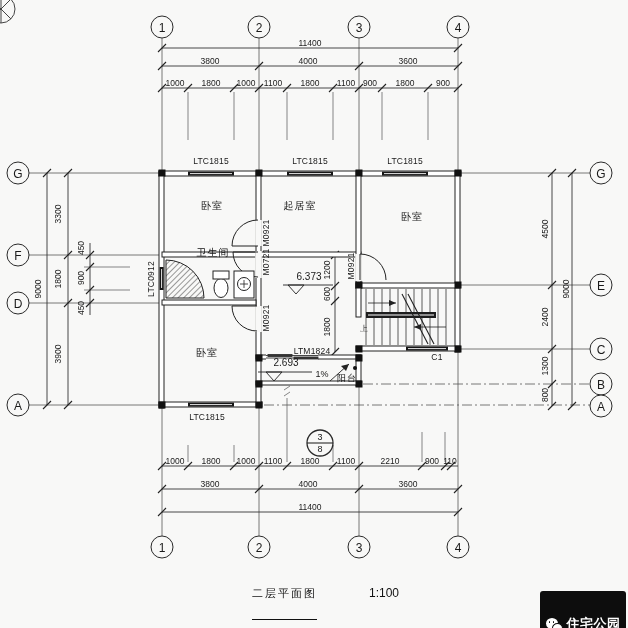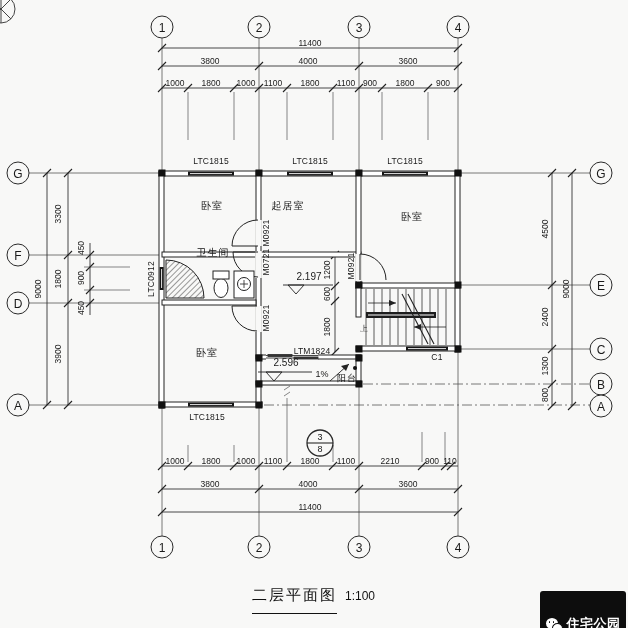--- a/index.html
+++ b/index.html
@@ -10,23 +10,23 @@
       transform:translate(-50%,-50%);}
   .lb.r{transform:translate(-50%,-50%) rotate(-90deg);}
   .lb.op{font-size:8.5px;letter-spacing:0.2px;}
   .lb.room{font-size:10px;letter-spacing:1px;color:#111;}
   .lb.lvl{font-size:10px;}
   .lb.tiny{font-size:7.5px;}
   .bub{position:absolute;width:21px;height:21px;border:1.4px solid #2a2a2a;border-radius:50%;
        background:#f8f8f7;display:flex;align-items:center;justify-content:center;
        font-size:12px;color:#1a1a1a;transform:translate(-50%,-50%);line-height:1;}
   .title-wrap{position:absolute;left:252px;top:586px;display:flex;align-items:baseline;gap:8px;}
-  .title-main{font-family:"DejaVu Serif","Liberation Serif",serif;font-size:15px;color:#111;
-              border-bottom:1.5px solid #111;padding-bottom:8px;letter-spacing:2px;}
-  .title-scale{font-size:12px;color:#111;}
+  .title-main{font-family:"DejaVu Serif","Liberation Serif",serif;font-size:11px;color:#111;
+              border-bottom:1.5px solid #111;padding-bottom:18px;letter-spacing:2px;}
+  .title-scale{font-size:12px;color:#111;margin-left:44px;}
   .wm{position:absolute;left:540px;top:591px;width:86px;height:42px;background:#0d0d0d;
       border-radius:3px;display:flex;align-items:flex-end;justify-content:center;gap:4px;}
   .wm-txt{color:#fff;font-size:13px;letter-spacing:0.5px;font-weight:bold;}
   .wm-icon{position:relative;width:17px;height:15px;flex:0 0 auto;}
   .wm-icon .b1{position:absolute;left:0;top:0;width:12px;height:11px;background:#fff;border-radius:50%;}
   .wm-icon .b2{position:absolute;right:0;bottom:0;width:9px;height:8px;background:#fff;border-radius:50%;
                border:1px solid #0d0d0d;}
   .wm-icon .e{position:absolute;width:1.8px;height:1.8px;background:#0d0d0d;border-radius:50%;}
 </style>
 </head>
@@ -358,28 +358,28 @@
 <span class="lb op" style="left:207px;top:417px">LTC1815</span>
 <span class="lb op r" style="left:151px;top:279px">LTC0912</span>
 <span class="lb op" style="left:437px;top:357px">C1</span>
 <span class="lb op" style="left:312px;top:351px">LTM1824</span>
 <span class="lb op r" style="left:266px;top:233px">M0921</span>
 <span class="lb op r" style="left:266px;top:262px">M0721</span>
 <span class="lb op r" style="left:266px;top:318px">M0921</span>
 <span class="lb op r" style="left:351px;top:266px">M0921</span>
 
 <span class="lb room" style="left:212px;top:206px">卧室</span>
-<span class="lb room" style="left:288px;top:206px">起居室</span>
+<span class="lb room" style="left:300px;top:206px">起居室</span>
 <span class="lb room" style="left:412px;top:217px">卧室</span>
 <span class="lb room" style="left:213px;top:253px">卫生间</span>
 <span class="lb room" style="left:207px;top:353px">卧室</span>
 <span class="lb room" style="left:347px;top:378px;font-size:9px">阳台</span>
 
-<span class="lb lvl" style="left:309px;top:277px">2.197</span>
-<span class="lb lvl" style="left:286px;top:363px">2.596</span>
+<span class="lb lvl" style="left:309px;top:277px">6.373</span>
+<span class="lb lvl" style="left:286px;top:363px">2.693</span>
 <span class="lb" style="left:322px;top:374px;font-size:9px">1%</span>
 <span class="lb tiny" style="left:364px;top:329px">上</span>
 <span class="lb" style="left:320px;top:437px;font-size:9px">3</span>
 <span class="lb" style="left:320px;top:449px;font-size:9px">8</span>
 
 <div class="title-wrap">
   <span class="title-main">二层平面图</span>
   <span class="title-scale">1:100</span>
 </div>
 

